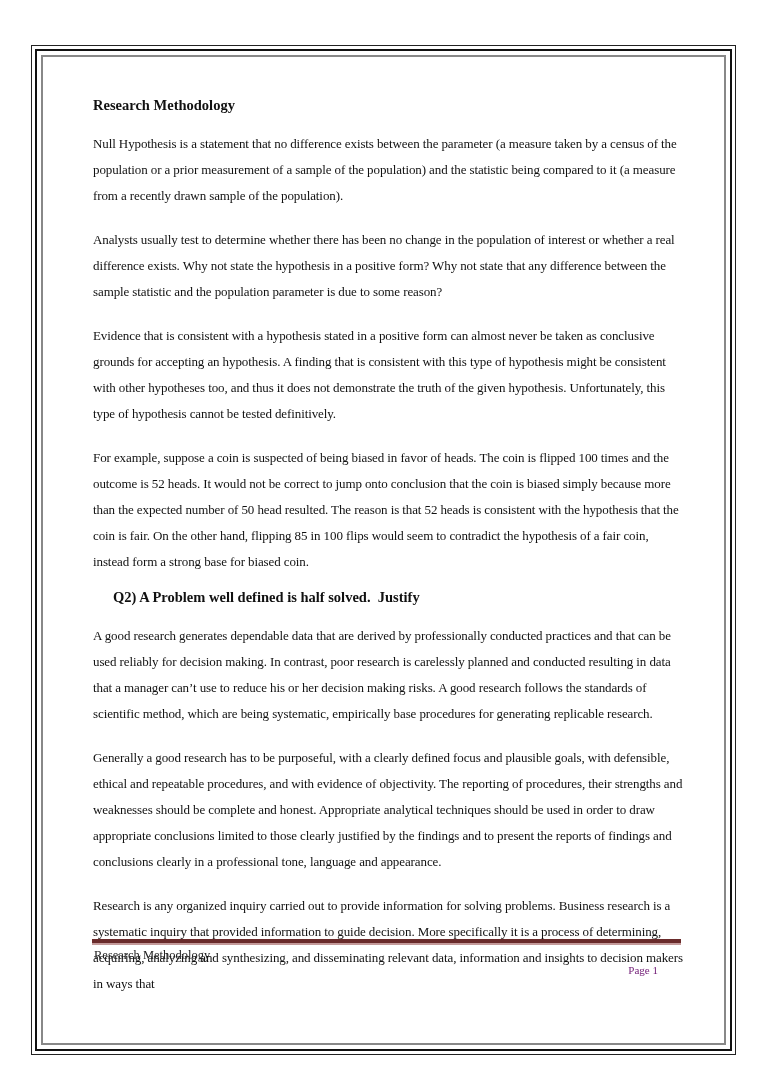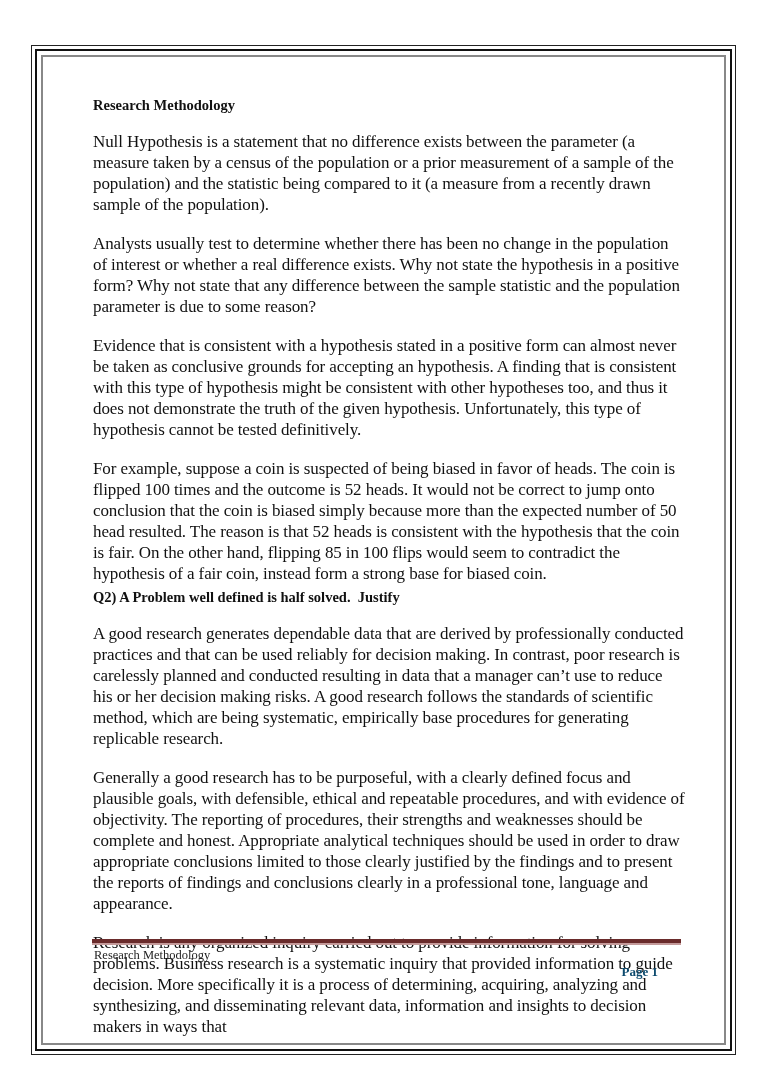--- a/index.html
+++ b/index.html
@@ -8,47 +8,47 @@
   .frame-outer { position: absolute; left: 31px; top: 45px; width: 705px; height: 1010px;
                  border: 1px solid #222; box-sizing: border-box; }
   .frame-mid { position: absolute; left: 35px; top: 49px; width: 697px; height: 1002px;
                border: 2px solid #111; box-sizing: border-box; }
   .frame-inner { position: absolute; left: 41px; top: 55px; width: 685px; height: 990px;
                  border: 2px solid #888; box-sizing: border-box; }
   .content { position: absolute; left: 93px; top: 96px; width: 592px; }
   .doc-title, .question { font-weight: bold; font-size: 14.5px; line-height: 18px; margin: 0; }
   .doc-title { margin-bottom: 17px; }
   .question { margin-bottom: 17px; }
-  .para { font-size: 17px; line-height: 21px; margin: 0 0 18px 0; letter-spacing: -0.1px; }
+  .para { font-size: 13px; line-height: 26px; margin: 0 0 18px 0; letter-spacing: -0.1px; }
   .q2 { position: absolute; left: 93px; top: 588px; width: 592px; }
   .footer-rule { position: absolute; left: 92px; top: 939px; width: 589px; height: 6px; }
   .footer-rule .dark { height: 4px; background: #6a2b2b; }
   .footer-rule .light { height: 2px; background: #c49a9a; }
   .footer-left { position: absolute; left: 94px; top: 948px; font-size: 12.5px; color: #222;
                  font-family: "Liberation Serif", serif; }
-  .footer-right { position: absolute; right: 110px; top: 964px; font-size: 13px; color: #0c4a6e;
-                  font-family: "Liberation Serif", serif; font-weight: bold; }
+  .footer-right { position: absolute; right: 110px; top: 964px; font-size: 11px; color: #701a75;
+                  font-family: "Liberation Serif", serif; }
 </style>
 </head>
 <body>
 
 <div class="frame-outer"></div>
 <div class="frame-mid"></div>
 <div class="frame-inner"></div>
 
 <div class="content">
   <h1 class="doc-title">Research Methodology</h1>
   <p class="para">Null Hypothesis is a statement that no difference exists between the parameter (a measure taken by a census of the population or a prior measurement of a sample of the population) and the statistic being compared to it (a measure from a recently drawn sample of the population).</p>
   <p class="para">Analysts usually test to determine whether there has been no change in the population of interest or whether a real difference exists. Why not state the hypothesis in a positive form? Why not state that any difference between the sample statistic and the population parameter is due to some reason?</p>
   <p class="para">Evidence that is consistent with a hypothesis stated in a positive form can almost never be taken as conclusive grounds for accepting an hypothesis. A finding that is consistent with this type of hypothesis might be consistent with other hypotheses too, and thus it does not demonstrate the truth of the given hypothesis. Unfortunately, this type of hypothesis cannot be tested definitively.</p>
   <p class="para">For example, suppose a coin is suspected of being biased in favor of heads. The coin is flipped 100 times and the outcome is 52 heads. It would not be correct to jump onto conclusion that the coin is biased simply because more than the expected number of 50 head resulted. The reason is that 52 heads is consistent with the hypothesis that the coin is fair. On the other hand, flipping 85 in 100 flips would seem to contradict the hypothesis of a fair coin, instead form a strong base for biased coin.</p>
 </div>
 
 <div class="q2">
-  <h2 class="question" style="white-space: pre;">Q2) A Problem well defined is half solved.  Justify</h2>
+  <h2 class="question" style="white-space: pre; margin-left: 20px;">Q2) A Problem well defined is half solved.  Justify</h2>
   <p class="para">A good research generates dependable data that are derived by professionally conducted practices and that can be used reliably for decision making. In contrast, poor research is carelessly planned and conducted resulting in data that a manager can’t use to reduce his or her decision making risks. A good research follows the standards of scientific method, which are being systematic, empirically base procedures for generating replicable research.</p>
   <p class="para">Generally a good research has to be purposeful, with a clearly defined focus and plausible goals, with defensible, ethical and repeatable procedures, and with evidence of objectivity. The reporting of procedures, their strengths and weaknesses should be complete and honest. Appropriate analytical techniques should be used in order to draw appropriate conclusions limited to those clearly justified by the findings and to present the reports of findings and conclusions clearly in a professional tone, language and appearance.</p>
   <p class="para">Research is any organized inquiry carried out to provide information for solving problems. Business research is a systematic inquiry that provided information to guide decision. More specifically it is a process of determining, acquiring, analyzing and synthesizing, and disseminating relevant data, information and insights to decision makers in ways that</p>
 </div>
 
 <div class="footer-rule">
   <div class="dark"></div>
   <div class="light"></div>
 </div>
 <div class="footer-left">Research Methodology</div>

